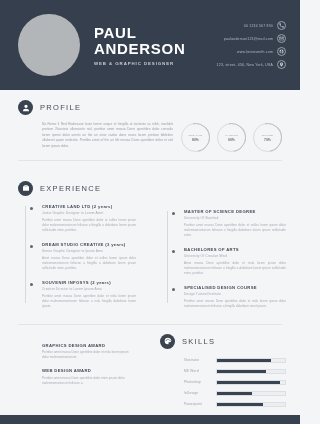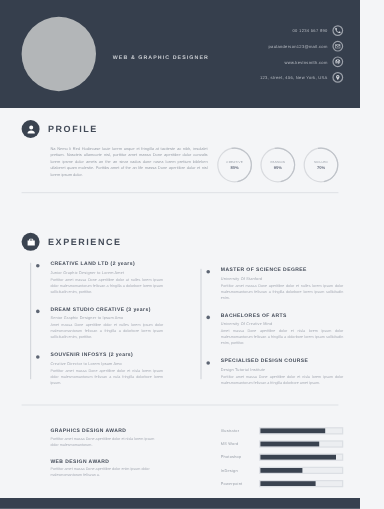--- a/index.html
+++ b/index.html
@@ -62,21 +62,21 @@
   .section-head { display:flex; align-items:center; gap:7px; }
   .sec-icon {
     width:15px; height:15px; border-radius:50%;
     background:#3a4350;
     display:flex; align-items:center; justify-content:center;
     flex:0 0 auto;
   }
   .sec-icon svg { width:8px; height:8px; fill:#ffffff; }
   .sec-title {
     font-size:7.5px;
-    font-weight:bold;
+    font-weight:normal;
     letter-spacing:1.3px;
     color:#434b58;
   }
 
   
   .profile { padding:10px 18px 8px 18px; }
   .profile-body { display:flex; align-items:flex-start; margin-top:7px; }
   .profile-text {
     flex:1 1 auto;
     font-size:3.3px;
@@ -163,20 +163,22 @@
 </style>
 </head>
 <body>
 
 <div class="page">
 
   <div class="header">
     <div class="avatar"></div>
 
     <div class="id-block">
+      <div class="name-first">PAUL</div>
+      <div class="name-last">ANDERSON</div>
       <div class="job-title">WEB &amp; GRAPHIC DESIGNER</div>
     </div>
 
     <div class="contacts">
       <div class="contact-row">
         <span class="contact-text">00 1234 567 890</span>
         <span class="contact-icon">
           <svg viewBox="0 0 24 24">
               <path d="M6.6 10.8c1.7 3.4 4.2 5.9 7.6 7.6l2.5-2.5c.3-.3.8-.4 1.2-.3 1.3.4 2.6.6 4 .6.6 0 1.1.5 1.1 1.1V21c0 .6-.5 1.1-1.1 1.1C10.6 22.1 1.9 13.4 1.9 2.6 1.9 2 2.4 1.5 3 1.5h3.7c.6 0 1.1.5 1.1 1.1 0 1.4.2 2.7.6 4 .1.4 0 .9-.3 1.2L6.6 10.8z"></path>
             </svg>
@@ -301,20 +303,28 @@
           <div class="award-desc">Porttitor amet massa Done aperitibre dolor et nisla lorem ipsum dolor malesmomantorum.</div>
         </div>
         <div class="award-item">
           <div class="award-title">WEB DESIGN AWARD</div>
           <div class="award-desc">Porttitor amet massa Done aperitibre dolor enim ipsum dolor malesmomantorum felisvan a.</div>
         </div>
       </div>
     </div>
 
     <div class="bcol right">
+      <div class="section-head">
+        <span class="sec-icon">
+          <svg viewBox="0 0 24 24">
+              <path d="M12 2a10 10 0 000 20c1.1 0 2-.9 2-2 0-.5-.2-1-.5-1.3-.3-.4-.5-.8-.5-1.2 0-1.1.9-2 2-2h2.4A6.6 6.6 0 0022 11c0-5-4.5-9-10-9zM6.5 12a1.5 1.5 0 110-3 1.5 1.5 0 010 3zm3-4a1.5 1.5 0 110-3 1.5 1.5 0 010 3zm5 0a1.5 1.5 0 110-3 1.5 1.5 0 010 3zm3.5 4a1.5 1.5 0 110-3 1.5 1.5 0 010 3z"></path>
+            </svg>
+        </span>
+        <span class="sec-title">SKILLS</span>
+      </div>
       <div class="skill-list">
         <div class="skill-row">
           <span class="skill-name">Illustrator</span>
           <span class="skill-track">
             <span class="skill-fill" style="width: 80%;"></span>
           </span>
         </div>
         <div class="skill-row">
           <span class="skill-name">MS Word</span>
           <span class="skill-track">

